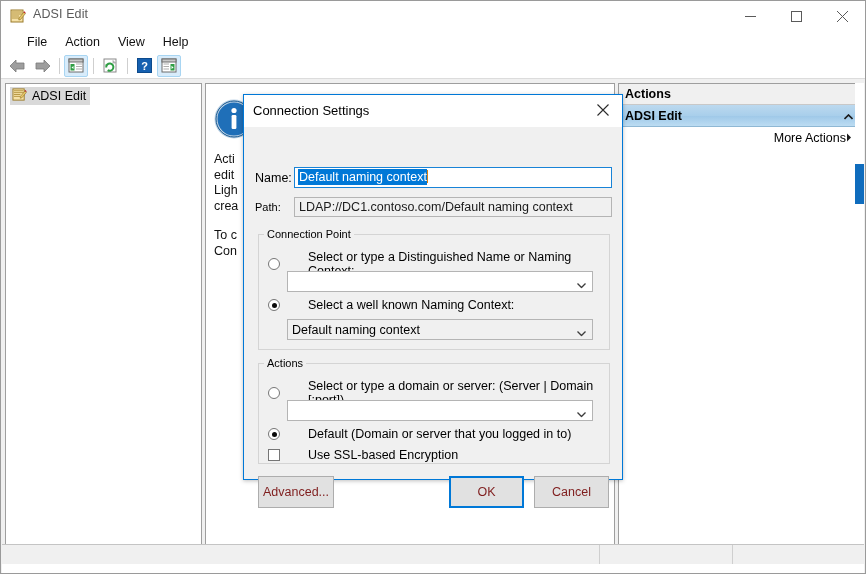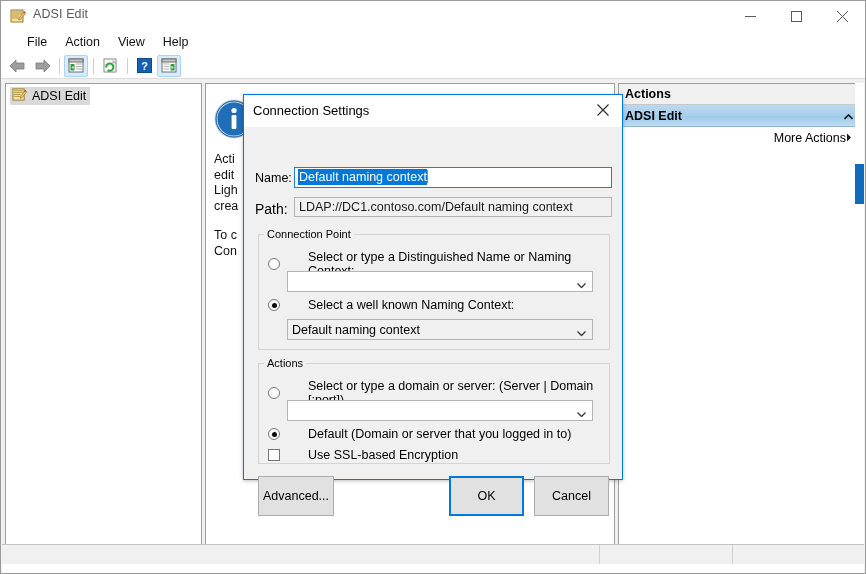--- a/index.html
+++ b/index.html
@@ -245,21 +245,21 @@
   .txt-name .sel {
     background: #0078d7; color: #ffffff;
     padding: 1px 0 1px 1px;
   }
   .caret {
     display:inline-block; width:1px; height:13px;
     background:#d98010; vertical-align:-2px;
   }
   .lbl-path {
     position: absolute; left: 11px; top: 74px;
-    font-size: 14px;
+    font-size: 11px;
   }
   .txt-path {
     position: absolute; left: 50px; top: 70px;
     width: 318px; height: 20px;
     border: 1px solid #b4b4b4;
     background: #f0f0f0;
     box-sizing: border-box;
     font-size: 12.5px;
     padding-left: 4px;
     line-height: 18px;
@@ -327,27 +327,27 @@
   }
   .combo.flat { background: #f0f0f0; }
   .combo .arrow {
     position: absolute; right: 6px; top: 50%;
     transform: translateY(-50%);
     width: 9px; height: 9px;
   }
 
   .btn {
     position: absolute;
-    height: 40px;
+    height: 32px;
     background: #e1e1e1;
     border: 1px solid #adadad;
     box-sizing: border-box;
     font-family: "Liberation Sans", sans-serif;
     font-size: 12.5px;
-    color: #000000;
+    color: #7f1d1d;
     display: flex; align-items: center; justify-content: center;
     cursor: default;
   }
   .btn.default {
     border: 2px solid #0078d7;
     background: #e1e1e1;
   }
 </style>
 </head>
 <body>

